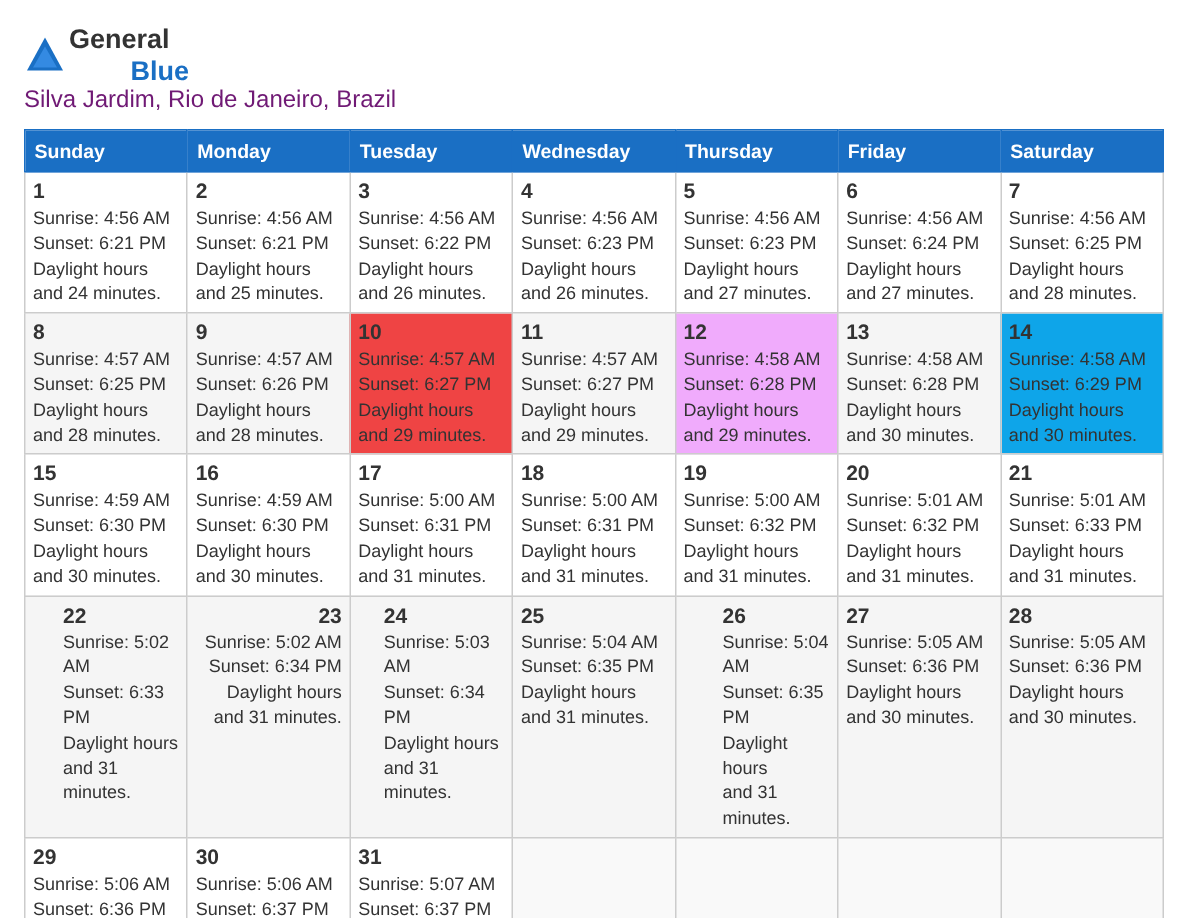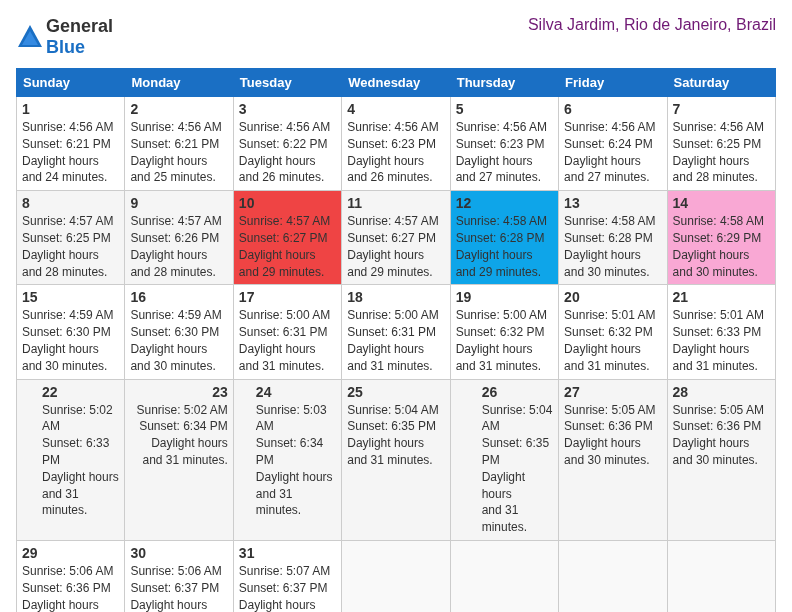--- a/index.html
+++ b/index.html
@@ -8,20 +8,21 @@
       background: #fff;
       width: 792px;
       min-height: 612px;
       padding: 16px;
     }
     .header-section {
       display: flex;
       justify-content: space-between;
       align-items: flex-start;
       margin-bottom: 10px;
+      flex-direction: column;
     }
     .logo {
       display: flex;
       align-items: center;
     }
     .logo-icon {
       width: 28px;
       height: 28px;
       margin-right: 2px;
     }
@@ -83,21 +84,21 @@
 <body>
 
 <div class="header-section">
   <div class="logo">
     <svg class="logo-icon" viewBox="0 0 28 28" xmlns="http://www.w3.org/2000/svg">
       <polygon points="14,2 26,24 2,24" fill="#1a6fc4"></polygon>
       <polygon points="14,8 22,22 6,22" fill="#4da6ff" opacity="0.5"></polygon>
     </svg>
     <div>
       <span style="font-size:18px;font-weight:bold;color:#333;">General</span><br>
-      <span style="font-size:18px;font-weight:bold;color:#1a6fc4;">Blue</span>
+      <span style="font-size:18px;font-weight:bold;color:#1a6fc4;margin-left:41px;">Blue</span>
     </div>
   </div>
   <div class="title-section">
     <div class="location-title">Silva Jardim, Rio de Janeiro, Brazil</div>
   </div>
 </div>
 
 <table>
   <thead>
     <tr>
@@ -151,29 +152,29 @@
           <div class="day-info">Sunrise: 4:57 AM<br>Sunset: 6:26 PM<br>Daylight hours<br>and 28 minutes.</div>
         </td>
         <td style="background: #ef4444;">
           <span class="day-number">10</span>
           <div class="day-info">Sunrise: 4:57 AM<br>Sunset: 6:27 PM<br>Daylight hours<br>and 29 minutes.</div>
         </td>
         <td style="background: rgb(245, 245, 245);">
           <span class="day-number">11</span>
           <div class="day-info">Sunrise: 4:57 AM<br>Sunset: 6:27 PM<br>Daylight hours<br>and 29 minutes.</div>
         </td>
-        <td style="background: #0ea5e9;">
+        <td style="background: #f0abfc;">
           <span class="day-number">12</span>
           <div class="day-info">Sunrise: 4:58 AM<br>Sunset: 6:28 PM<br>Daylight hours<br>and 29 minutes.</div>
         </td>
         <td style="background: rgb(245, 245, 245);">
           <span class="day-number">13</span>
           <div class="day-info">Sunrise: 4:58 AM<br>Sunset: 6:28 PM<br>Daylight hours<br>and 30 minutes.</div>
         </td>
-        <td style="background: #f9a8d4;">
+        <td style="background: #0ea5e9;">
           <span class="day-number">14</span>
           <div class="day-info">Sunrise: 4:58 AM<br>Sunset: 6:29 PM<br>Daylight hours<br>and 30 minutes.</div>
         </td>
       </tr>
       <tr>
         <td>
           <span class="day-number">15</span>
           <div class="day-info">Sunrise: 4:59 AM<br>Sunset: 6:30 PM<br>Daylight hours<br>and 30 minutes.</div>
         </td>
         <td>

